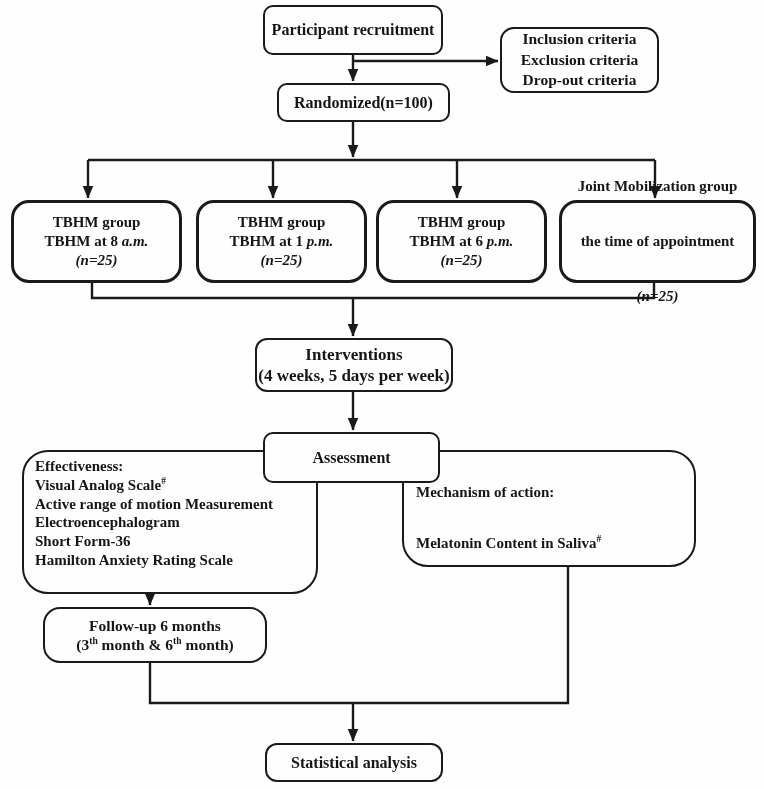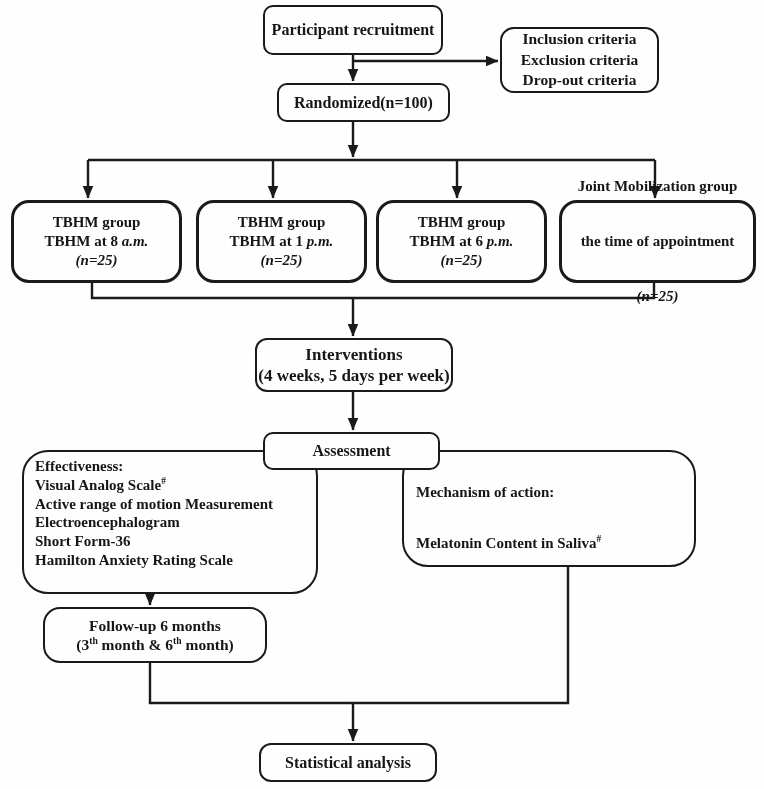--- a/index.html
+++ b/index.html
@@ -119,26 +119,26 @@
     <div><span>Electroencephalogram</span><span class="sup"></span></div>
     <div><span>Short Form-36</span><span class="sup"></span></div>
     <div><span>Hamilton Anxiety Rating Scale</span><span class="sup"></span></div>
   </div>
 
   <div class="box bigpanel" style="left:402px; top:450px; width:294px; height:117px; padding:31px 8px 4px 12px;gap:32px;">
     <div>Mechanism of action:</div>
     <div><span>Melatonin Content in Saliva</span><span class="sup">#</span></div>
   </div>
 
-  <div class="box assessment" style="left:263px; top:432px; width:177px; height:38px;">
+  <div class="box assessment" style="left:263px; top:432px; width:177px; height:51px;">
     <span>Assessment</span>
   </div>
 
   <div class="box" style="left:43px; top:607px; width:224px; height:56px; border-radius:17px; font-size:15.5px;">
     <div>Follow-up 6 months</div>
     <div><span>(3</span><span class="sup">th</span><span> month &amp; 6</span><span class="sup">th</span><span> month)</span></div>
   </div>
 
-  <div class="box small" style="left:259px; top:743px; width:178px; height:39px; border-radius:12px;">
+  <div class="box small" style="left:265px; top:743px; width:178px; height:39px; border-radius:12px;">
     <span>Statistical analysis</span>
   </div>
 
 </div>
 
 </body></html>

